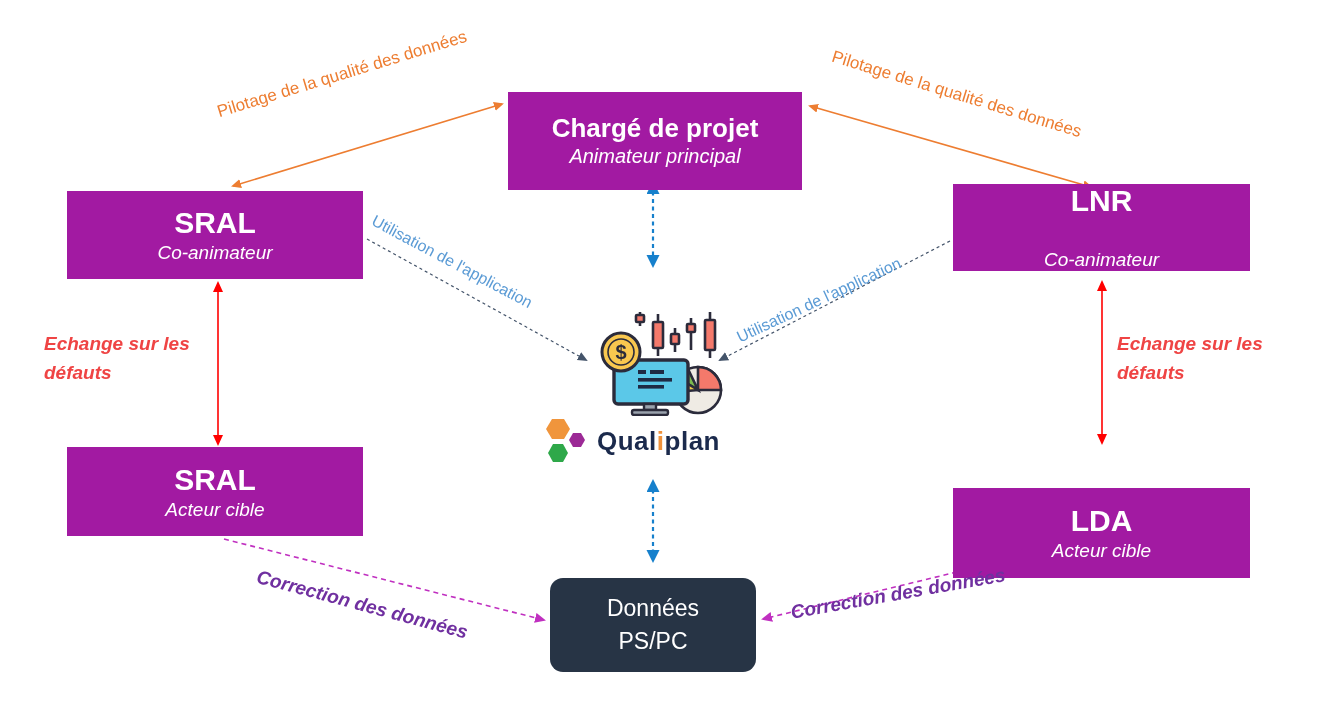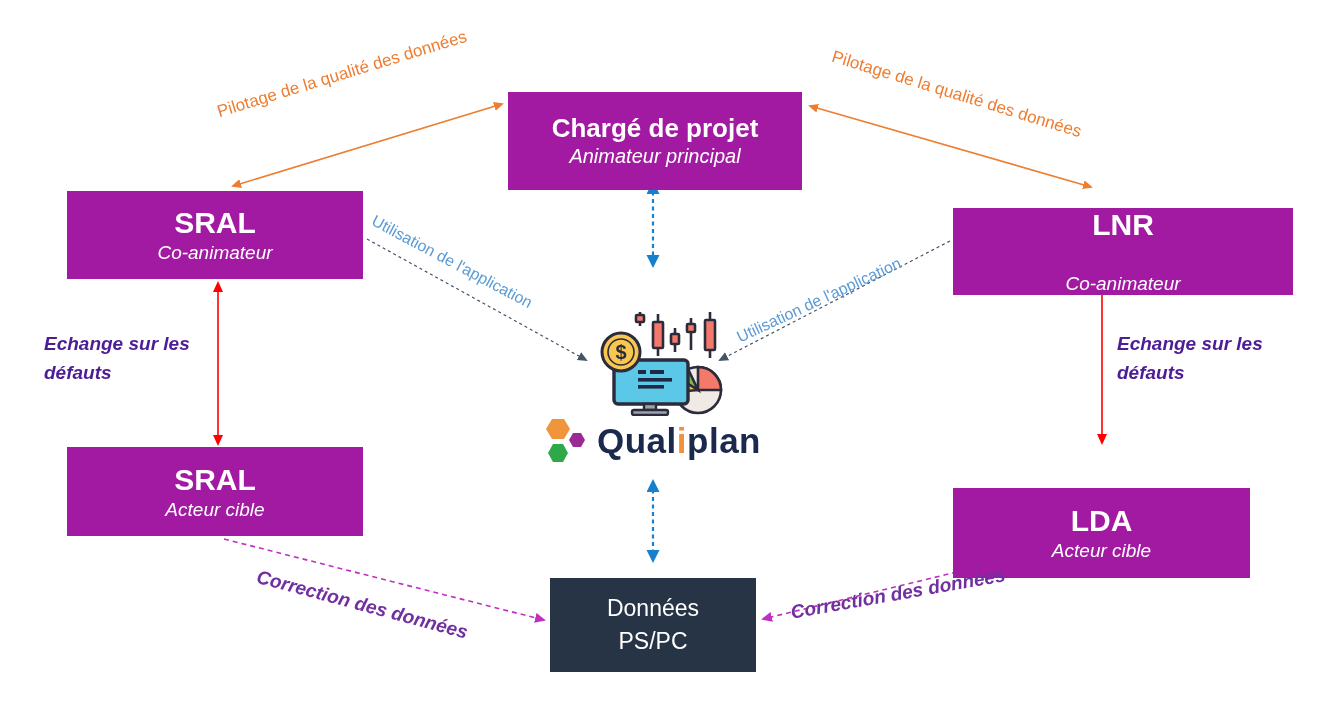--- a/index.html
+++ b/index.html
@@ -6,43 +6,43 @@
   .canvas{
     position:relative;width:1324px;height:728px;background:#ffffff;overflow:hidden;
     font-family:"Liberation Sans", sans-serif;
   }
   
   .node{
     position:absolute;color:#ffffff;text-align:center;
     display:flex;flex-direction:column;justify-content:center;align-items:center;
   }
   .node-purple{background:#A21AA2;}
-  .node-dark{background:#273445;}
+  .node-dark{background:#273445;border-radius:13px;}
   .node .t-big{font-weight:700;font-size:30px;line-height:1.1;}
   .node .t-med{font-weight:700;font-size:26px;line-height:1.15;}
   .node .sub{font-style:italic;font-size:19px;margin-top:3px;font-weight:400;}
   .node .sub-sm{font-style:italic;font-size:20px;margin-top:2px;font-weight:400;}
   #node-charge{left:508px;top:56px;width:294px;height:98px;margin-top:36px;}
   #node-sral{left:67px;top:191px;width:296px;height:88px;}
-  #node-lnr{left:953px;top:208px;width:340px;height:87px;gap:29px;}
+  #node-lnr{left:953px;top:184px;width:297px;height:87px;gap:29px;}
   #node-ddpp{left:67px;top:447px;width:296px;height:89px;}
   #node-lda{left:953px;top:445px;width:297px;height:90px;margin-top:43px;}
   #node-donnees{left:550px;top:578px;width:206px;height:94px;font-size:23px;line-height:1.45;font-weight:400;}
   
   #app-title{position:absolute;left:553px;top:281px;width:200px;text-align:center;
     font-size:24px;font-weight:700;color:#474A5C;}
   #app-icon{position:absolute;left:598px;top:310px;}
   #logo{position:absolute;left:544px;top:416px;display:flex;align-items:center;gap:7px;}
-  #logo .logo-text{font-size:35px;font-weight:700;color:#1B2A4C;letter-spacing:.5px;}
+  #logo .logo-text{font-size:26px;font-weight:700;color:#1B2A4C;letter-spacing:.5px;}
   #logo .logo-i{color:#F0923B;}
   
   .edge-label{position:absolute;transform-origin:0 0;}
   .lbl-orange{color:#ED7D31;font-size:17px;line-height:1.55;}
   .lbl-blue{color:#5B9BD5;font-size:16px;white-space:nowrap;}
-  .lbl-red{color:#4c1d95;font-size:19px;font-style:italic;font-weight:600;line-height:1.5;}
+  .lbl-red{color:#ef4444;font-size:19px;font-style:italic;font-weight:600;line-height:1.5;}
   .lbl-viol{color:#7030A0;font-size:19px;font-style:italic;font-weight:600;white-space:nowrap;}
   #lbl-pilotage-left{left:214px;top:100px;width:268px;transform:rotate(-17deg);}
   #lbl-pilotage-right{left:836px;top:44px;width:268px;transform:rotate(17deg);}
   #lbl-utilisation-left{left:377px;top:212px;transform:rotate(28deg);}
   #lbl-utilisation-right{left:734px;top:330px;transform:rotate(-25deg);}
   #lbl-echange-left{left:44px;top:330px;width:172px;}
   #lbl-echange-right{left:1117px;top:330px;width:180px;}
   #lbl-correction-left{left:260px;top:566px;transform:rotate(15deg);}
   #lbl-correction-right{left:789px;top:602px;transform:rotate(-10deg);}
   

